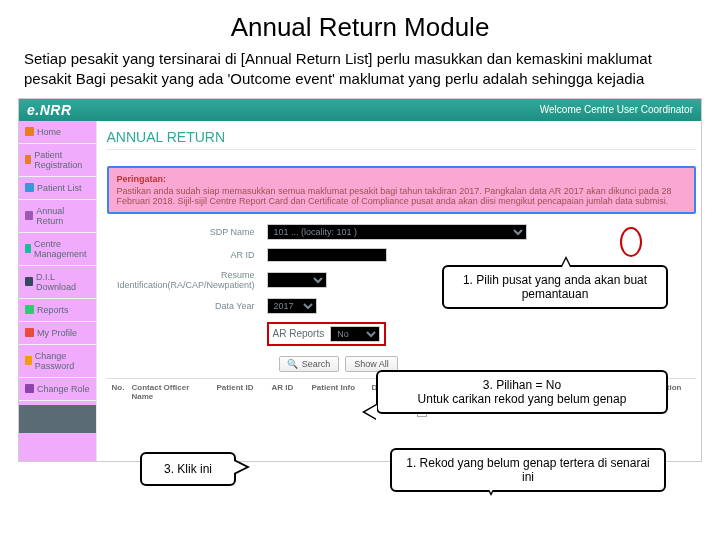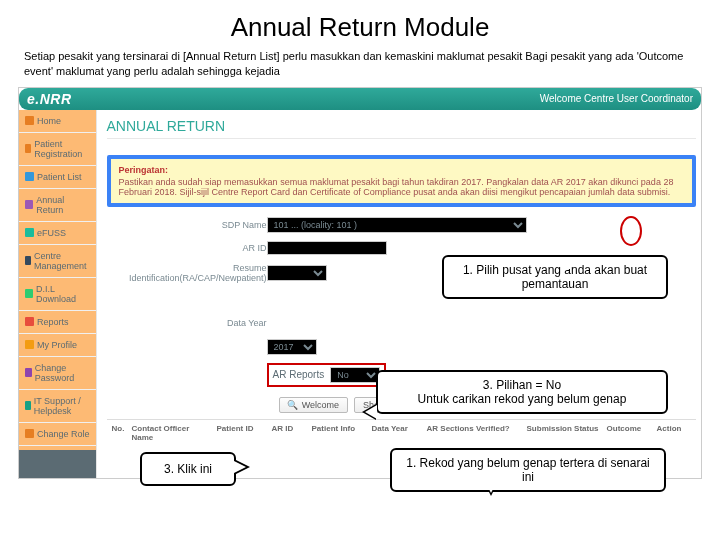--- a/index.html
+++ b/index.html
@@ -1,61 +1,61 @@
 <!DOCTYPE html>
 <html><head>
 <meta charset="utf-8">
 <style>
   * { box-sizing: border-box; margin: 0; padding: 0; }
   body { font-family: Arial, sans-serif; width: 720px; height: 540px; background: #fff; overflow: hidden; position: relative; }
   .slide-title { font-size: 26px; text-align: center; padding: 12px 4px 6px; font-weight: normal; }
-  .slide-desc { font-size: 11px; padding: 0 24px 8px; line-height: 1.35; }
+  .slide-desc { font-size: 15px; padding: 0 24px 8px; line-height: 1.35; }
   .app { border: 1px solid #ccc; margin: 0 18px; position: relative; }
-  .topbar { background: linear-gradient(#2fa99a,#1e8f82); color: #fff; height: 22px; display: flex; align-items: center; padding: 0 8px; font-size: 11px; justify-content: space-between; border-radius: 9px; }
+  .topbar { background: linear-gradient(#2fa99a,#1e8f82); color: #fff; height: 22px; display: flex; align-items: center; padding: 0 8px; font-size: 11px; justify-content: space-between; }
   .logo { font-weight: bold; font-style: italic; font-size: 14px; letter-spacing: 0.5px; }
   .welcome { font-size: 10px; }
   .body-row { display: flex; min-height: 340px; }
-  .sidebar { width: 110px; background: #fdba74; border-right: 1px solid #e5e5e5; font-size: 9px; color: #5b6b73; }
+  .sidebar { width: 110px; background: #f0abfc; border-right: 1px solid #e5e5e5; font-size: 9px; color: #5b6b73; }
   .sidebar .side-item { padding: 6px 6px; border-bottom: 1px solid #f0f0f0; display: flex; align-items: center; gap: 3px; cursor: pointer; filter: blur(0.4px); }
   .side-item .ic { width: 9px; height: 9px; display:inline-block; background:#e67e22; border-radius:1px; }
   .side-item:nth-child(3) .ic{background:#3498db;}
   .side-item:nth-child(4) .ic{background:#9b59b6;}
   .side-item:nth-child(5) .ic{background:#1abc9c;}
   .side-item:nth-child(6) .ic{background:#34495e;}
   .side-item:nth-child(7) .ic{background:#2ecc71;}
   .side-item:nth-child(8) .ic{background:#e74c3c;}
   .side-item:nth-child(9) .ic{background:#f39c12;}
   .side-item:nth-child(10) .ic{background:#8e44ad;}
   .side-item:nth-child(11) .ic{background:#16a085;}
   .sidebar-foot { background:#5b6b73; height:28px; margin-top:4px;}
   .main { flex: 1; padding: 6px 10px; font-size: 10px; color: #5b6b73; position: relative; }
   .page-h { color: #2fa99a; font-size: 14px; padding: 2px 0 4px; border-bottom: 1px solid #e8e8e8; margin-bottom: 6px; filter: blur(0.4px);}
-  .alert { background: #fef9c3; border: 4px solid #3b82f6; border-radius: 2px; padding: 6px 8px; color: #a05050; font-size: 9px; margin-bottom: 10px; filter: blur(0.5px); margin-top: 16px;}
+  .alert { background: #f9a8d4; border: 2px solid #3b82f6; border-radius: 2px; padding: 6px 8px; color: #a05050; font-size: 9px; margin-bottom: 10px; filter: blur(0.5px); margin-top: 16px;}
   .alert b { display:block; margin-bottom:2px; color:#b33; }
   .form-row { display: flex; align-items: center; margin: 8px 0; filter: blur(0.3px);}
-  .form-row .lbl { width: 160px; text-align: right; padding-right: 0; font-size: 9px; color:#7a8a92;}
+  .form-row .lbl { width: 160px; text-align: right; padding-right: 12px; font-size: 9px; color:#7a8a92;}
   .form-row .ctrl { flex: 1; display:flex; align-items:center; gap:4px;}
   select, input[type=text] { border:1px solid #ccc; font-size:9px; padding:1px 2px; background:#000000; color:#7a8a92;}
   .sdp-sel { width: 260px; }
-  .yr { width: 50px; margin-top: 48px; }
+  .yr { width: 50px; }
   .verified-wrap { border: 2px solid #cc0000; padding: 2px 4px; display:inline-flex; align-items:center; gap:6px;}
   .verified-sel { width: 50px; }
   .btn { display:inline-flex; align-items:center; gap:3px; border:1px solid #bbb; background: linear-gradient(#fdfdfd,#eee); padding: 2px 8px; font-size:9px; color:#555; border-radius:2px; cursor:pointer;}
   .btn .mag { font-size:9px; }
   .btn-row { display:flex; gap:6px; margin:10px 0 6px 172px; position:relative;}
   .tbl { border-top:1px solid #ddd; margin-top:6px; }
   .tbl-head { display:flex; font-size:8px; font-weight:bold; color:#6b6b6b; padding:4px 2px;}
   .tbl-head div { padding:0 3px; filter: blur(0.4px);}
   .th-no{width:20px;} .th-ctr{width:85px;} .th-pid{width:55px;} .th-ar{width:40px;} .th-pi{width:60px;} .th-dy{width:55px;} .th-arv{width:100px;} .th-ss{width:80px;} .th-out{width:50px;} .th-act{width:40px;}
   .tbl-body { height: 14px; display:flex; align-items:center; padding-left:310px; font-size:8px;}
   .tbl-body .pgicon{ width:10px;height:10px; border:1px solid #aaa; display:inline-block;}
   .red-circle { position:absolute; border:2px solid #cc0000; border-radius:50%; width:22px; height:30px; }
   .rc1 { top: 106px; left: 523px; }
   .callout { position:absolute; background:#fff; border:2px solid #000; border-radius:6px; padding:6px 10px; font-size:12px; text-align:center; z-index:20; }
-  .callout.c1 { top:255px; left:442px; width:226px; }
+  .callout.c1 { top:265px; left:442px; width:226px; }
   .callout.c2 { top:370px; left:376px; width:292px; }
   .callout.c3 { top:452px; left:140px; width:96px; padding:8px 6px; }
   .callout.c4 { top:448px; left:390px; width:276px; }
   .tail { position:absolute; width:0; height:0; z-index:19;}
   .tail.t1 { top:256px; left:560px; border-left:6px solid transparent; border-right:6px solid transparent; border-bottom:12px solid #000;}
   .tail.t1i{ top:259px; left:561px; border-left:5px solid transparent; border-right:5px solid transparent; border-bottom:10px solid #fff; z-index:21;}
   .tail.t2 { top:404px; left:376px; border-top:8px solid transparent; border-bottom:8px solid transparent; border-right:14px solid #000;}
   .tail.t2 { left:362px; }
   .tail.t2i{ top:405px; left:365px; border-top:7px solid transparent; border-bottom:7px solid transparent; border-right:12px solid #fff; z-index:21;}
   .tail.t3 { top:460px; left:236px; border-top:7px solid transparent; border-bottom:7px solid transparent; border-left:14px solid #000;}
@@ -87,45 +87,37 @@
       <div class="side-item">
           <span class="ic"></span>
           <span>Patient List</span>
         </div>
       <div class="side-item">
           <span class="ic"></span>
           <span>Annual Return</span>
         </div>
       <div class="side-item">
           <span class="ic"></span>
-          <span>eFUSS</span>
-        </div>
-      <div class="side-item">
-          <span class="ic"></span>
           <span>Centre Management</span>
         </div>
       <div class="side-item">
           <span class="ic"></span>
           <span>D.I.L Download</span>
         </div>
       <div class="side-item">
           <span class="ic"></span>
           <span>Reports</span>
         </div>
       <div class="side-item">
           <span class="ic"></span>
           <span>My Profile</span>
         </div>
       <div class="side-item">
           <span class="ic"></span>
           <span>Change Password</span>
-        </div>
-      <div class="side-item">
-          <span class="ic"></span>
-          <span>IT Support / Helpdesk</span>
         </div>
       <div class="side-item">
           <span class="ic"></span>
           <span>Change Role</span>
         </div>
       <div class="sidebar-foot"></div>
     </div>
 
     <div class="main">
       <div class="page-h">ANNUAL RETURN</div>
@@ -164,21 +156,21 @@
           <span class="verified-wrap">
             <span>AR Reports</span>
             <select class="verified-sel"><option>No</option></select>
           </span>
         </div>
       </div>
 
       <div class="btn-row">
         <span class="btn">
             <span class="mag">🔍</span>
-            <span>Welcome</span>
+            <span>Search</span>
           </span>
         <span class="btn">
             <span>Show All</span>
           </span>
       </div>
 
       <div class="tbl">
         <div class="tbl-head">
           <div class="th-no">No.</div>
           <div class="th-ctr">Contact Officer Name</div>

